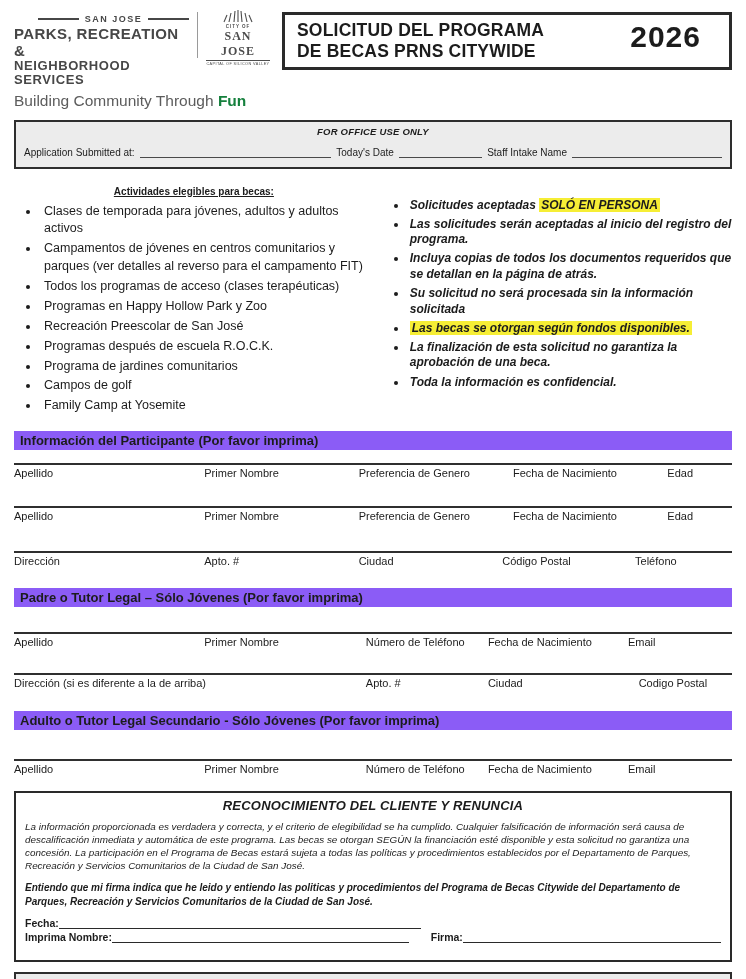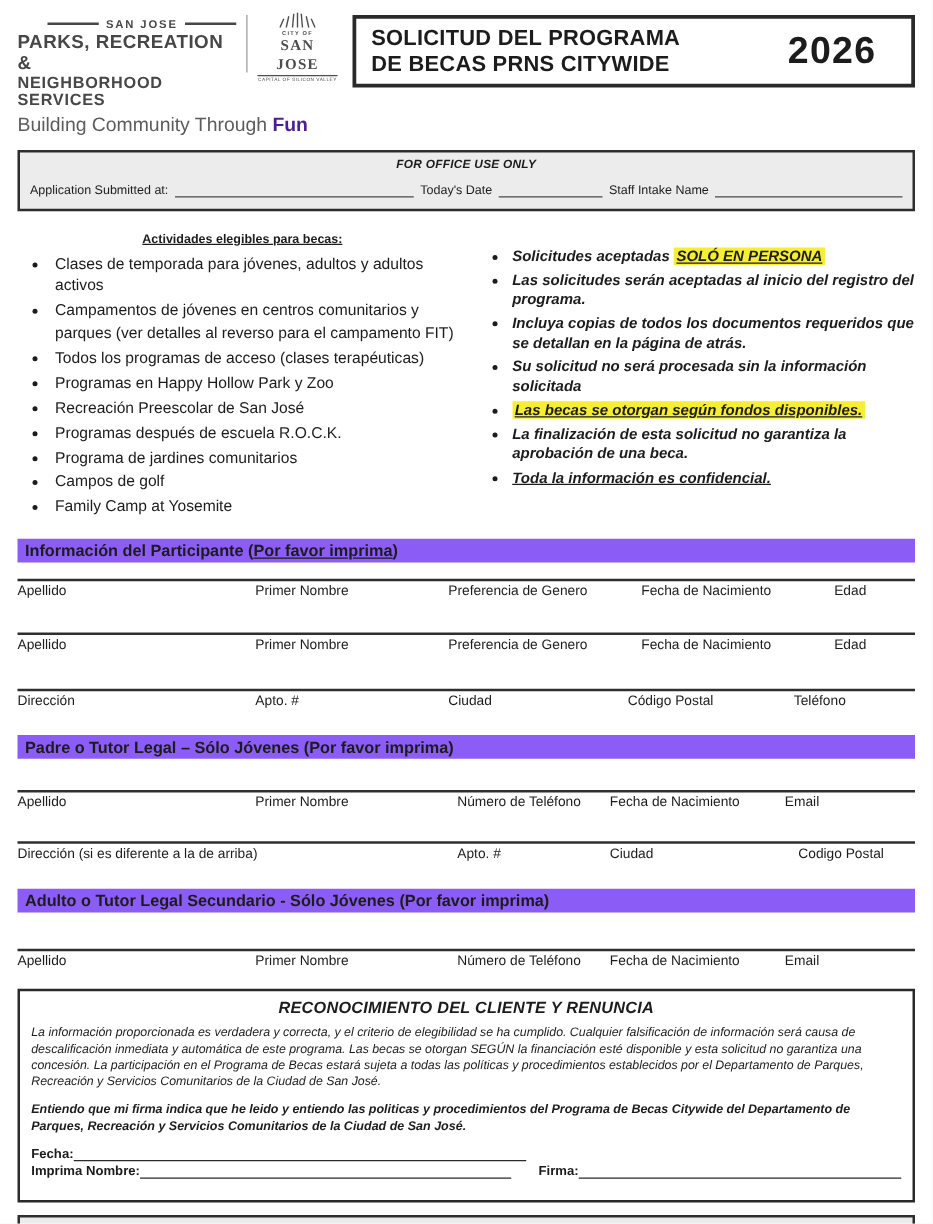--- a/index.html
+++ b/index.html
@@ -19,24 +19,24 @@
   .brand-top .rule { height:2px; background:#474747; flex:1; }
   .brand-top .sj { font-size:9px; font-weight:bold; letter-spacing:1.5px; white-space:nowrap; }
   .brand-l1 { font-size:15px; font-weight:bold; letter-spacing:.4px; line-height:1.1; margin-top:2px; }
   .brand-l2 { font-size:13px; font-weight:bold; letter-spacing:.6px; line-height:1.1; }
   .vdiv { width:1px; background:#9a9a9a; height:46px; margin-top:2px; }
   .seal { width:64px; text-align:center; color:#4d4d4d; flex:0 0 auto; }
   .seal .cityof { font-size:4.5px; letter-spacing:1px; font-weight:bold; margin-top:1px; }
   .seal .sjname { font-family:"Liberation Serif", serif; font-size:12px; letter-spacing:1px; font-weight:bold; border-bottom:1.5px solid #4d4d4d; padding-bottom:1px; }
   .seal .capital { font-size:3.8px; letter-spacing:.4px; margin-top:1px; }
   .tagline { font-size:15.5px; color:#5c5c5c; margin-top:4px; white-space:nowrap; }
-  .tagline b { color:#4c1d95; }
+  .tagline b { color:#15803d; }
   .title-box {
     flex:1; border:3px solid #2a2a2a; padding:5px 12px; margin-top:2px;
-    display:flex; justify-content:space-between; align-items:center; min-height:58px;
+    display:flex; justify-content:space-between; min-height:58px;
   }
   .title-lines { font-size:17.5px; font-weight:bold; line-height:1.2; letter-spacing:.2px; }
   .year { font-size:30px; font-weight:bold; padding-right:16px; letter-spacing:1px; }
 
   
   .office-box { border:2px solid #2e2e2e; background:#ececec; padding:4px 8px 9px 8px; margin-top:10px; }
   .office-title { text-align:center; font-style:italic; font-weight:600; font-size:9.5px; letter-spacing:.2px; }
   .office-fields { display:flex; align-items:flex-end; font-size:10px; margin-top:9px; gap:5px; }
   .wline { border-bottom:1px solid #4a4a4a; height:12px; }
   .office-fields .lbl { white-space:nowrap; }
@@ -44,21 +44,21 @@
   
   .cols { display:flex; margin-top:17px; }
   .col-left { width:51.5%; padding-right:10px; }
   .col-left h2 { text-align:center; font-size:10px; font-weight:bold; text-decoration:underline; margin-bottom:6px; }
   .col-left ul { padding-left:26px; font-size:12.5px; line-height:1.43; }
   .col-left li { margin-bottom:2px; padding-left:4px; }
   .col-right { width:48.5%; padding-left:4px; padding-top:12px; }
   .col-right ul { padding-left:20px; font-size:12px; font-weight:bold; font-style:italic; line-height:1.3; }
   .col-right li { margin-bottom:3.5px; padding-left:2px; }
   .hl { background:#f6ee35; padding:0 2px; }
-  .u { text-decoration:underline; }
+  .u { }
 
   
   .sec-bar { background:#8b5cf6; font-size:13px; font-weight:bold; padding:2px 6px; }
   .frow { border-top:2px solid #2f2f2f; display:flex;justify-content:center; }
   .fcell { font-size:11px; padding-top:2px; padding-right:4px; }
 
   
   .waiver { border:2px solid #2a2a2a; padding:5px 9px 7px 9px; margin-top:16px; }
   .waiver-title { text-align:center; font-size:13px; font-weight:bold; font-style:italic; letter-spacing:.2px; margin-bottom:7px; }
   .waiver-p1 { font-style:italic; font-size:9.9px; line-height:1.32; margin-bottom:9px; }

